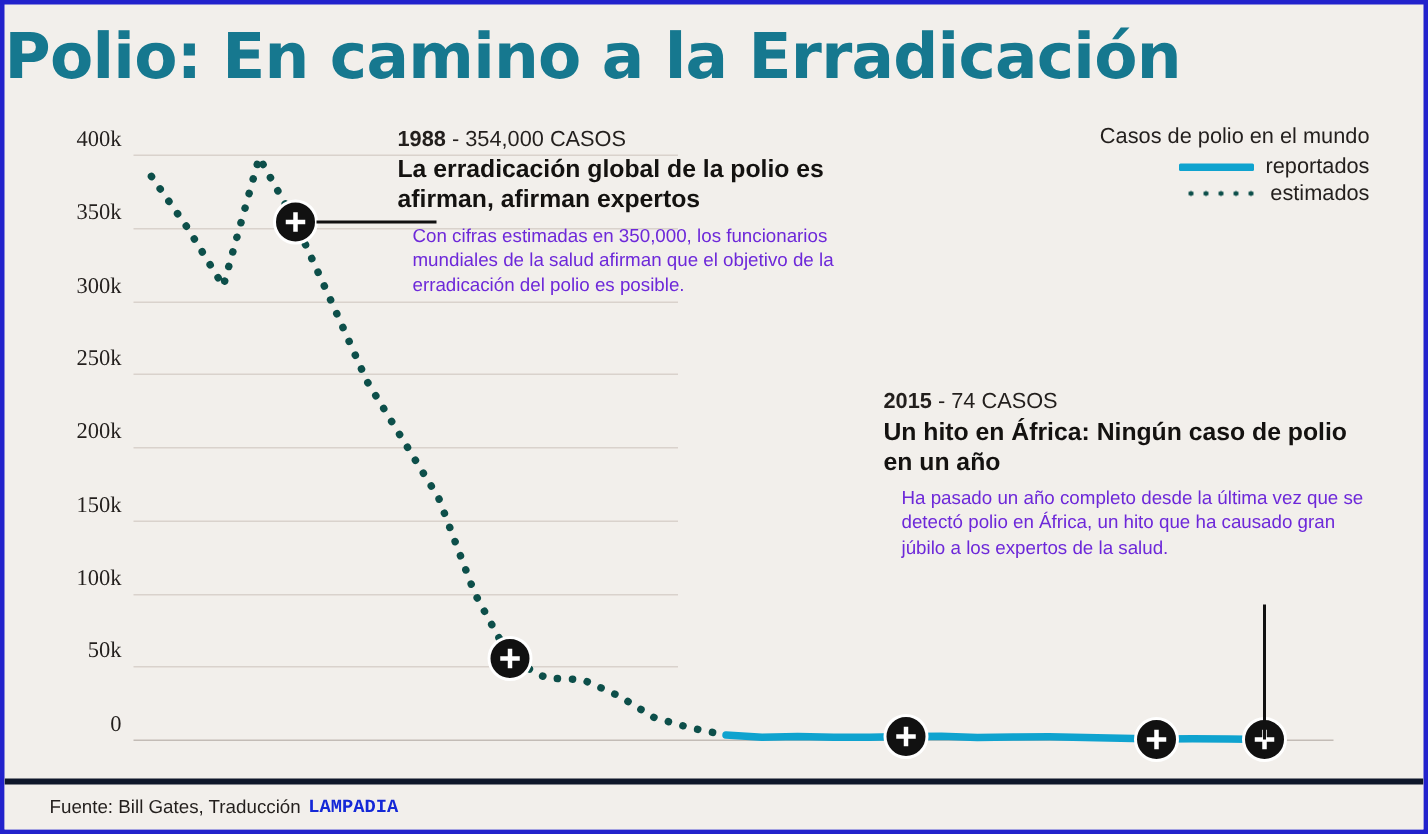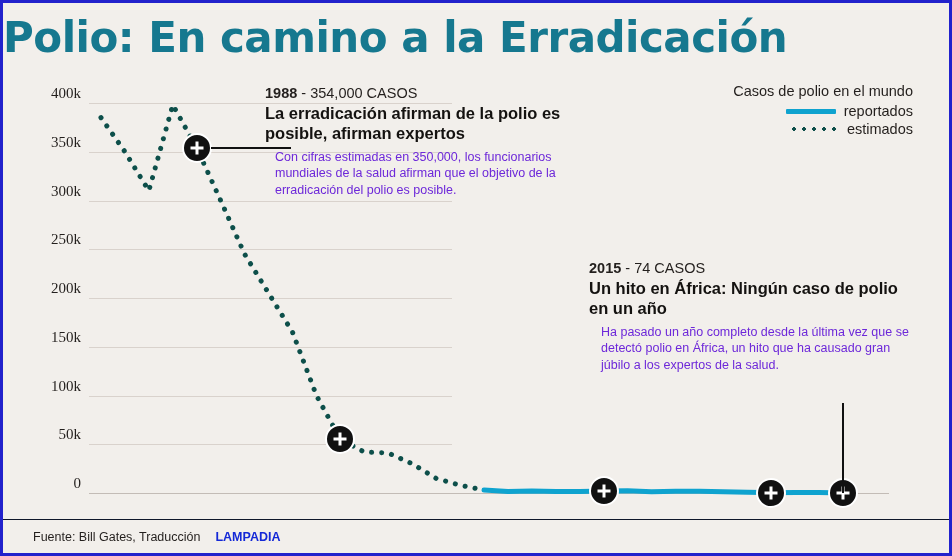--- a/index.html
+++ b/index.html
@@ -182,37 +182,37 @@
     width: 50px; height: 5px;
     background: #0fa3cf;
     border-radius: 1px;
   }
 
   
   .footer {
     position: absolute;
     left: 0; bottom: 0;
     width: 946px; height: 34px;
-    border-top: 1px solid #0f172a;
+    border-top: 4px solid #0f172a;
     display: flex;
     align-items: center;
     padding-left: 30px;
     background: #f2efeb;
   }
   .footer-text {
     font-family: "Liberation Sans", sans-serif;
     font-size: 12.5px;
     color: #231f1d;
   }
   .brand {
     font-weight: bold;
     color: #1428d7;
-    font-family: Liberation Sans, sans-serif;
+    font-family: Liberation Mono, monospace;
     font-size: 12.5px;
-    margin-left: 15px;
+    margin-left: 5px;
   }
 </style>
 </head>
 <body>
 
 <div id="infographic">
 
   <div class="title">Polio: En camino a la Erradicación</div>
 
   <div class="chart-area">
@@ -256,21 +256,21 @@
         </div>
     </div>
 
   </div>
 
   <div class="anno" id="anno-1988">
     <div class="anno-kicker">
       <span class="yr">1988</span>
       <span>- 354,000 CASOS</span>
     </div>
-    <div class="anno-head">La erradicación afirman de la polio es posible, afirman expertos</div>
+    <div class="anno-head">La erradicación global de la polio es afirman, afirman expertos</div>
     <div class="anno-body">Con cifras estimadas en 350,000, los funcionarios mundiales de la salud afirman que el objetivo de la erradicación del polio es posible.</div>
   </div>
 
   <div class="anno" id="anno-2015">
     <div class="anno-kicker">
       <span class="yr">2015</span>
       <span>- 74 CASOS</span>
     </div>
     <div class="anno-head">Un hito en África: Ningún caso de polio en un año</div>
     <div class="anno-body">Ha pasado un año completo desde la última vez que se detectó polio en África, un hito que ha causado gran júbilo a los expertos de la salud.</div>

